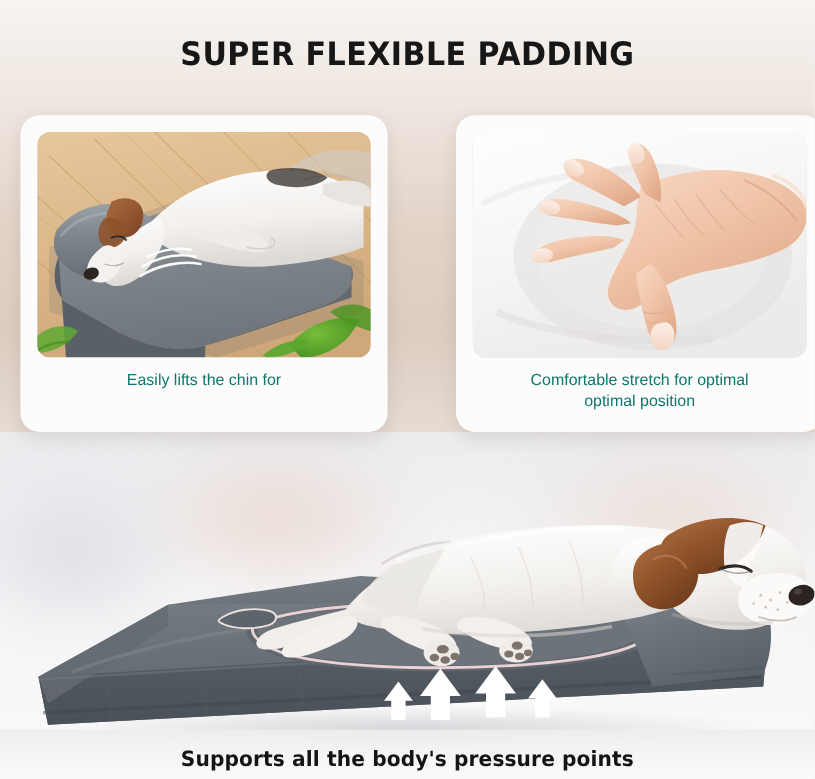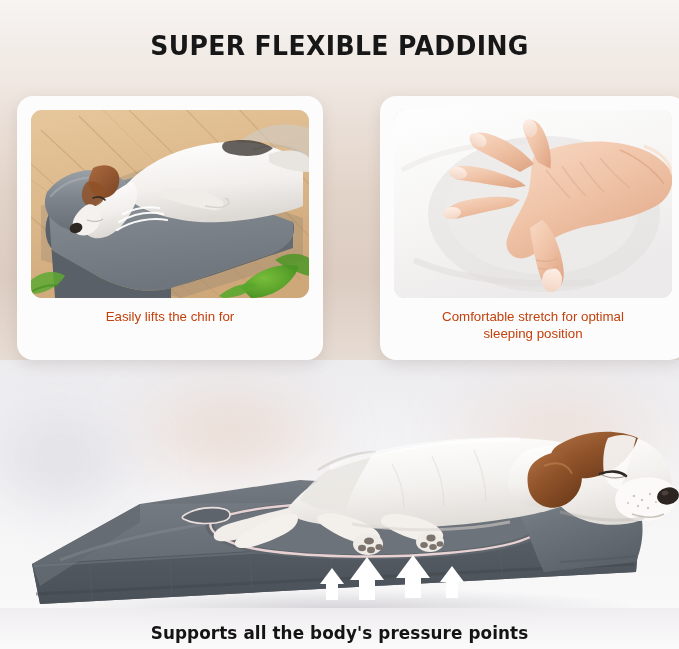--- a/index.html
+++ b/index.html
@@ -57,21 +57,21 @@
   }
   #card-left{left:17px;}
   #card-right{left:340px;margin-left:40px;}
   .card-photo{
     position:absolute;left:14px;top:14px;width:278px;height:188px;
     border-radius:11px;overflow:hidden;background:#ddd;
   }
   .card-photo svg{display:block;width:278px;height:188px;}
   .card-caption{
     position:absolute;left:12px;top:212px;width:282px;
-    text-align:center;font-size:13.3px;line-height:17px;color:#c2410c;
+    text-align:center;font-size:13.3px;line-height:17px;color:#0f766e;
   }
   .card-caption span{display:block;}
 
   
   .hero{position:absolute;left:0;top:372px;width:679px;height:250px;}
   .hero svg{display:block;width:679px;height:250px;}
 
   
   .bottom-caption{
     position:absolute;left:0;top:623px;width:679px;text-align:center;
@@ -263,21 +263,21 @@
           <path d="M186,52 C194,64 202,74 210,82"></path>
           <path d="M206,48 C216,60 226,70 236,78"></path>
         </g>
         <path d="M226,40 C244,48 260,60 270,74" stroke="#d89f7d" stroke-width="1.6" fill="none" opacity="0.6"></path>
 
         <path d="M250,36 C266,42 276,52 278,64" stroke="#f8ddc9" stroke-width="3" fill="none" opacity="0.7"></path>
       </svg>
     </div>
     <div class="card-caption">
       <span>Comfortable stretch for optimal</span>
-      <span>sleeping position</span>
+      <span>optimal position</span>
     </div>
   </div>
 
   <div class="hero">
     <svg viewBox="0 0 679 250" xmlns="http://www.w3.org/2000/svg">
       <defs>
         <linearGradient id="bedTop2" x1="0" y1="0" x2="0.25" y2="1">
           <stop offset="0" stop-color="#767c83"></stop>
           <stop offset="0.55" stop-color="#686e75"></stop>
           <stop offset="1" stop-color="#5c626a"></stop>

